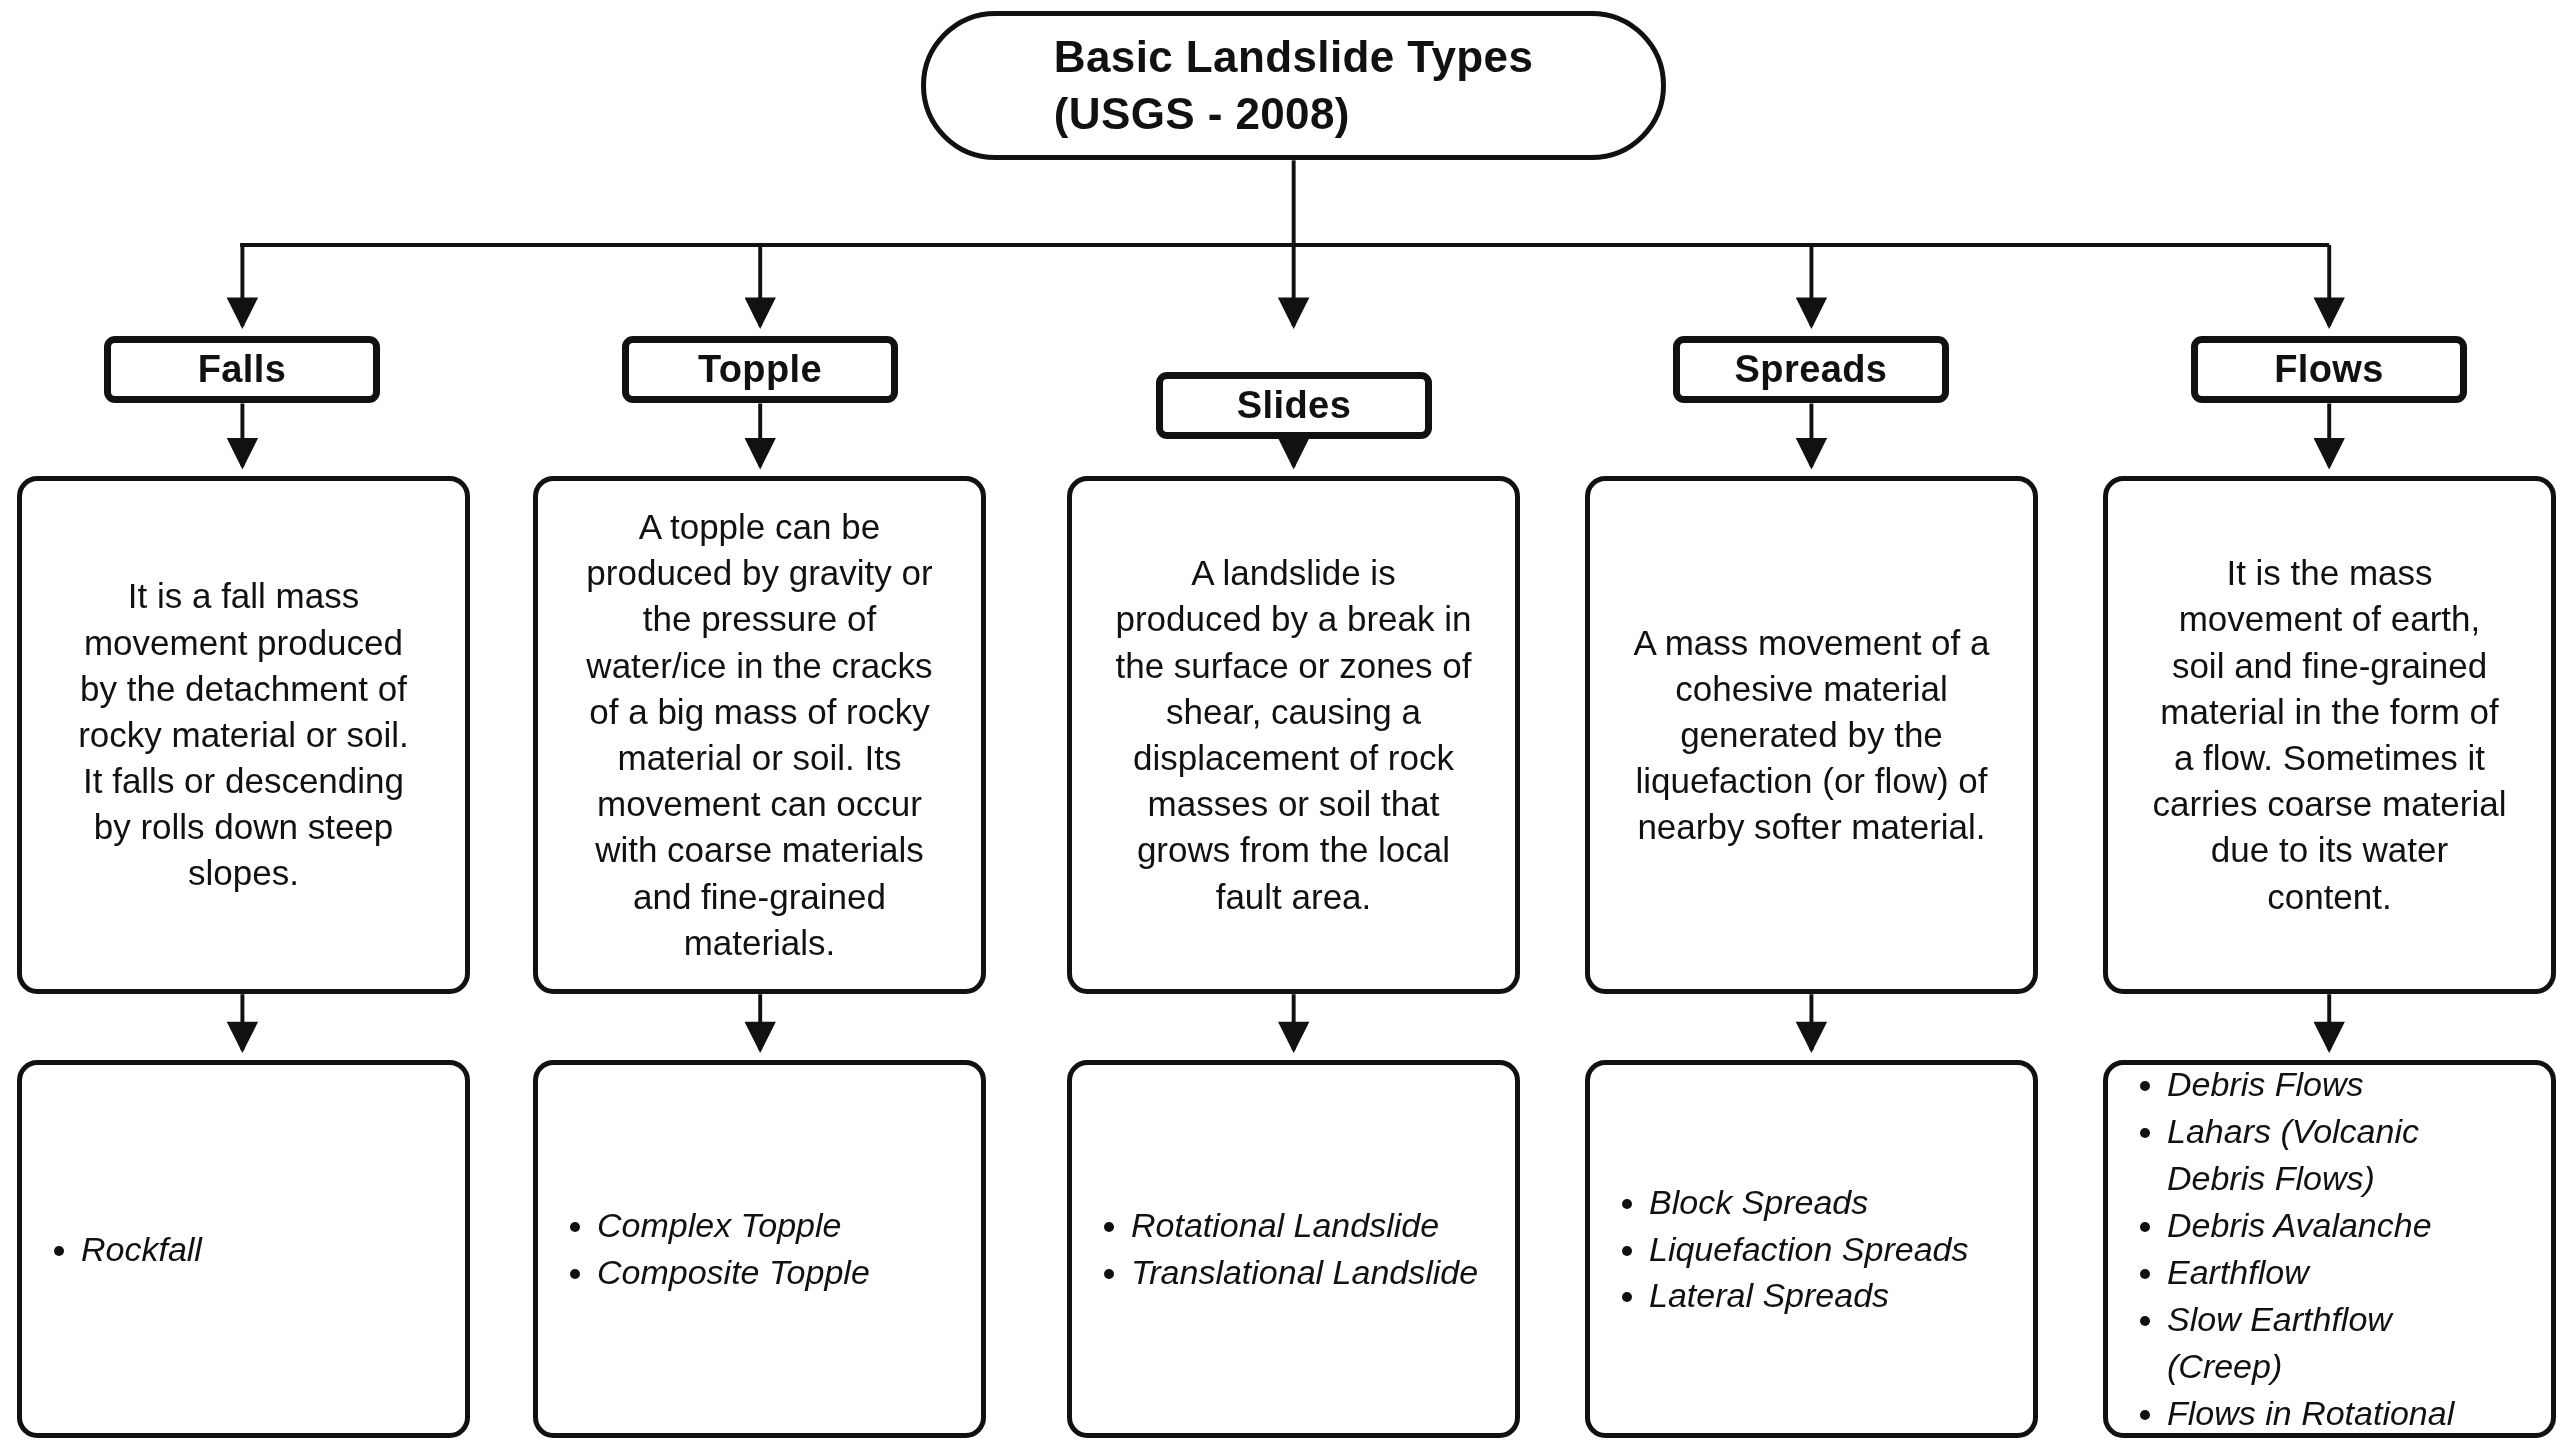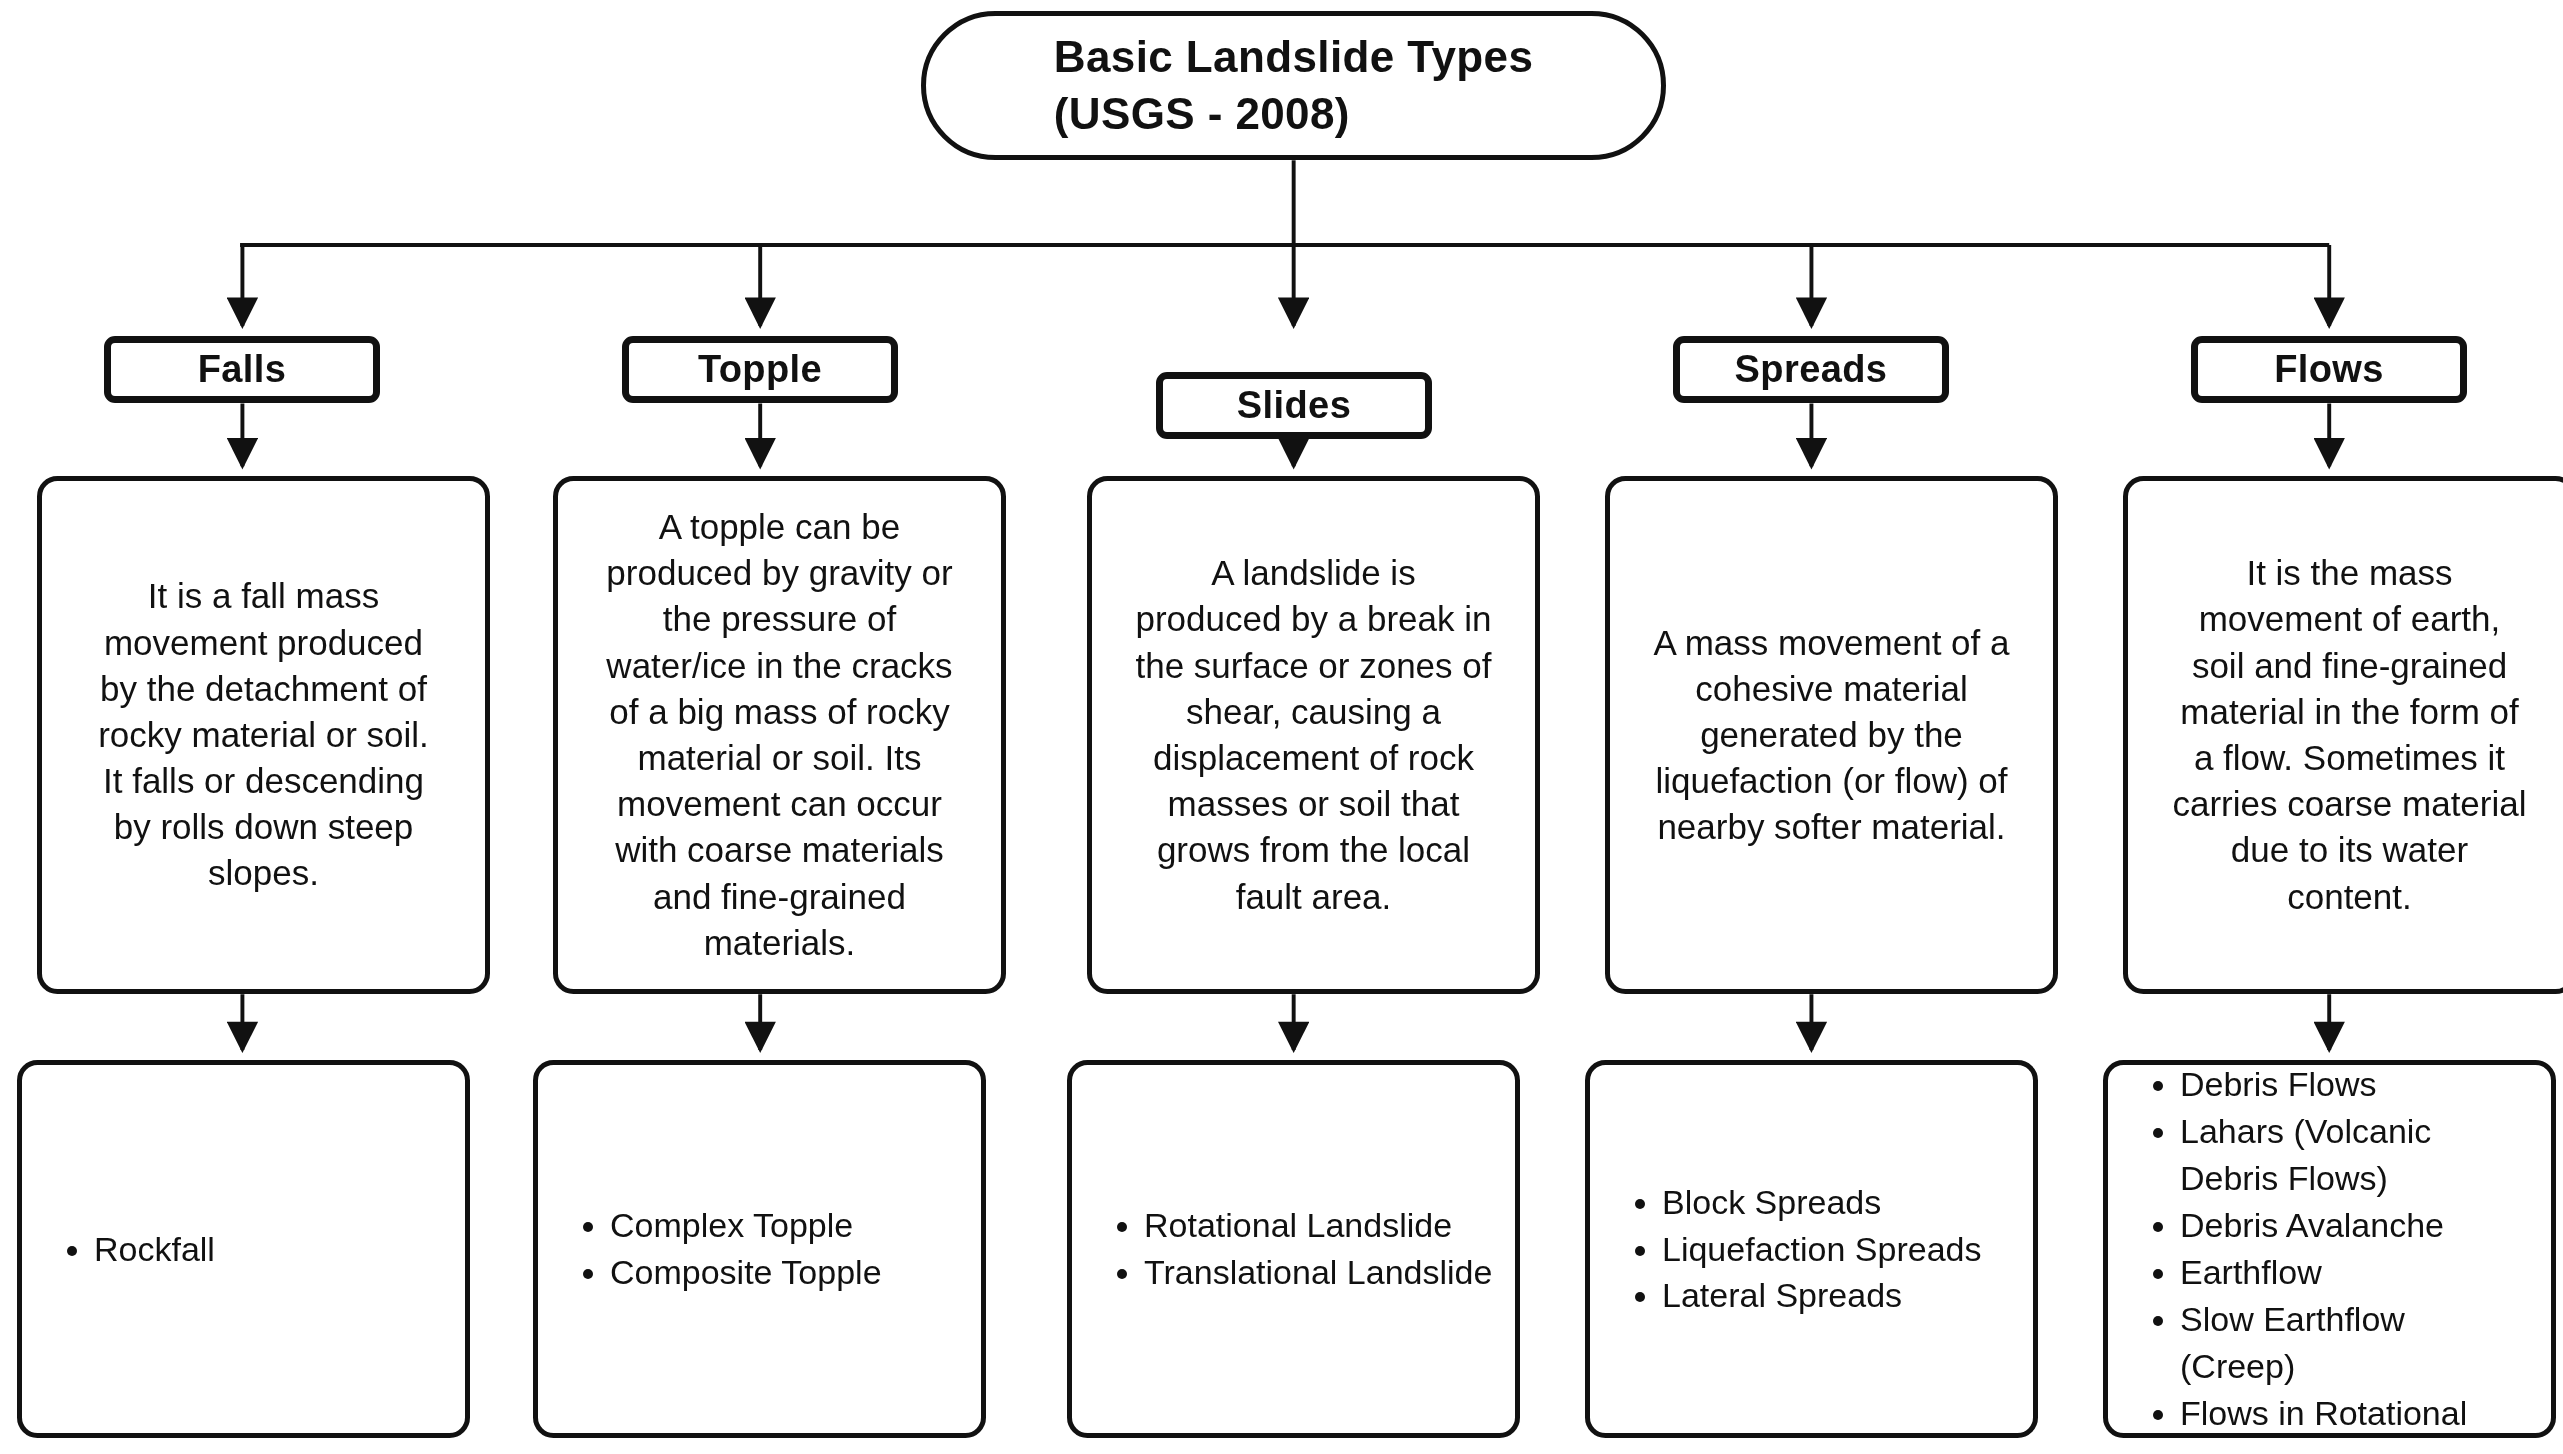--- a/index.html
+++ b/index.html
@@ -68,40 +68,40 @@
     width: 453px;
     height: 518px;
     border: 5.5px solid #111111;
     border-radius: 20.4px;
     box-sizing: border-box;
     background: #ffffff;
     display: flex;
     align-items: center;
     justify-content: center;
     padding: 14px 20.4px;
-    margin-left: 20px;
   }
   .desc-text {
     font-size: 35px;
     line-height: 1.32;
     text-align: center;
     white-space: pre-line;
   }
   .types-box {
     position: absolute;
     top: 1060px;
     width: 453px;
     height: 378px;
     border: 5.5px solid #111111;
     border-radius: 20.4px;
     box-sizing: border-box;
     background: #ffffff;
     display: flex;
     align-items: center;
-    padding: 11px 22px;
+    padding: 11px 9px;
+    font-style: italic;
   }
   .types-list {
     margin: 0;
     padding-left: 50px;
     list-style: disc outside;
   }
   .types-list li {
     font-size: 34px;
     line-height: 1.38;
     white-space: pre-line;

